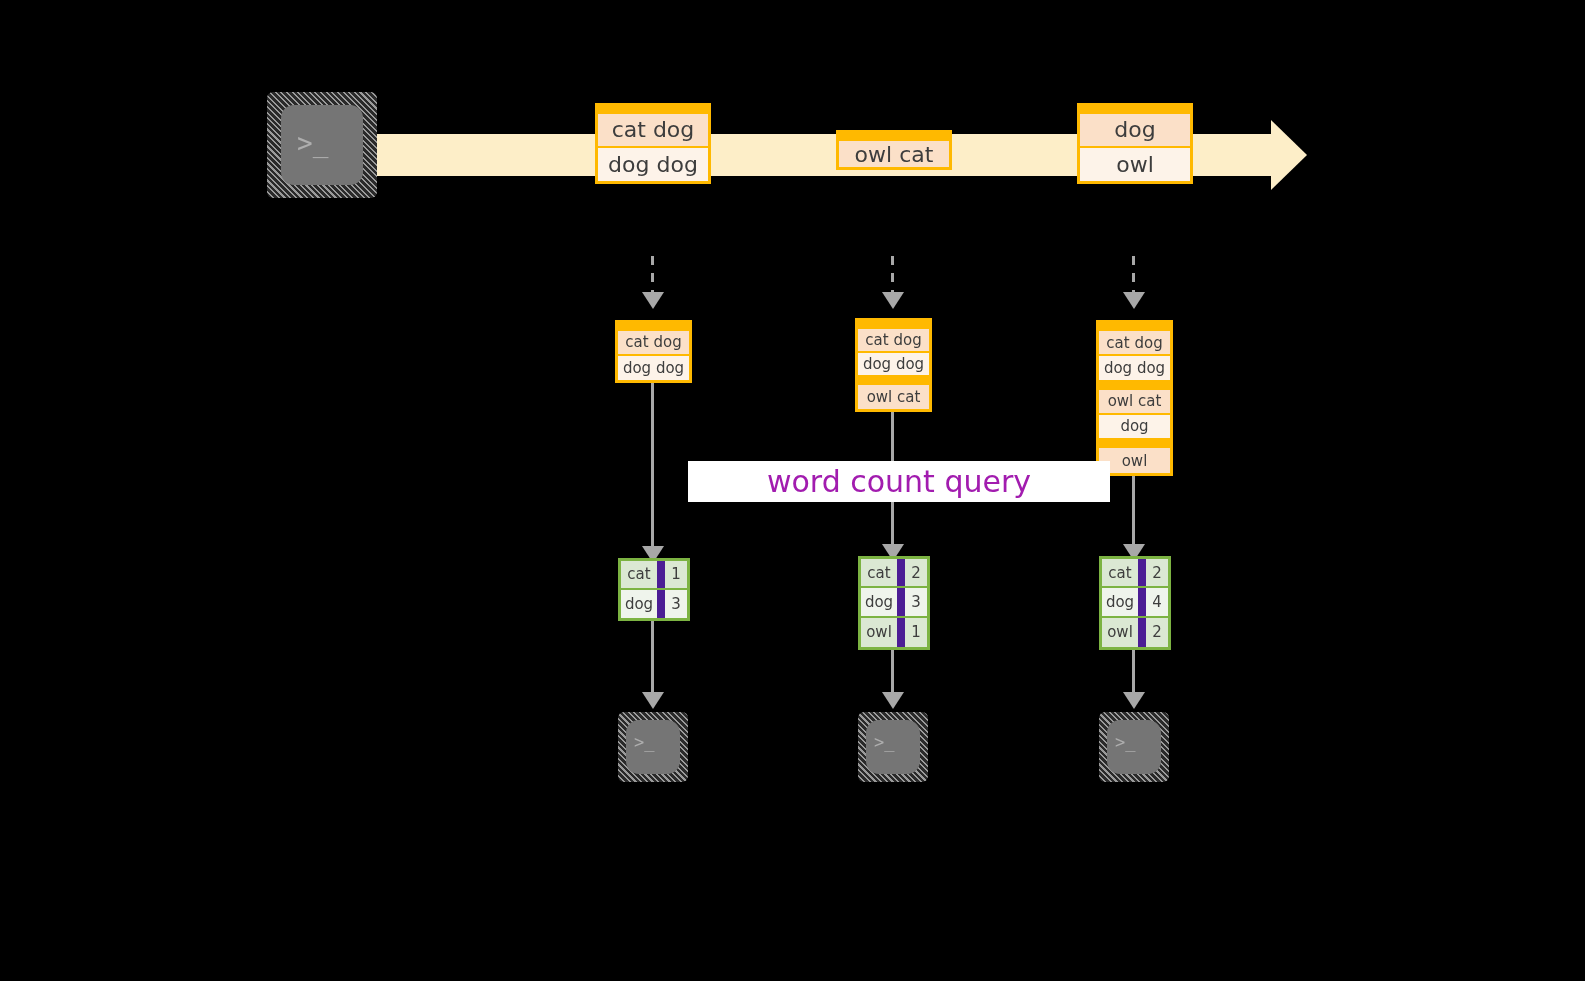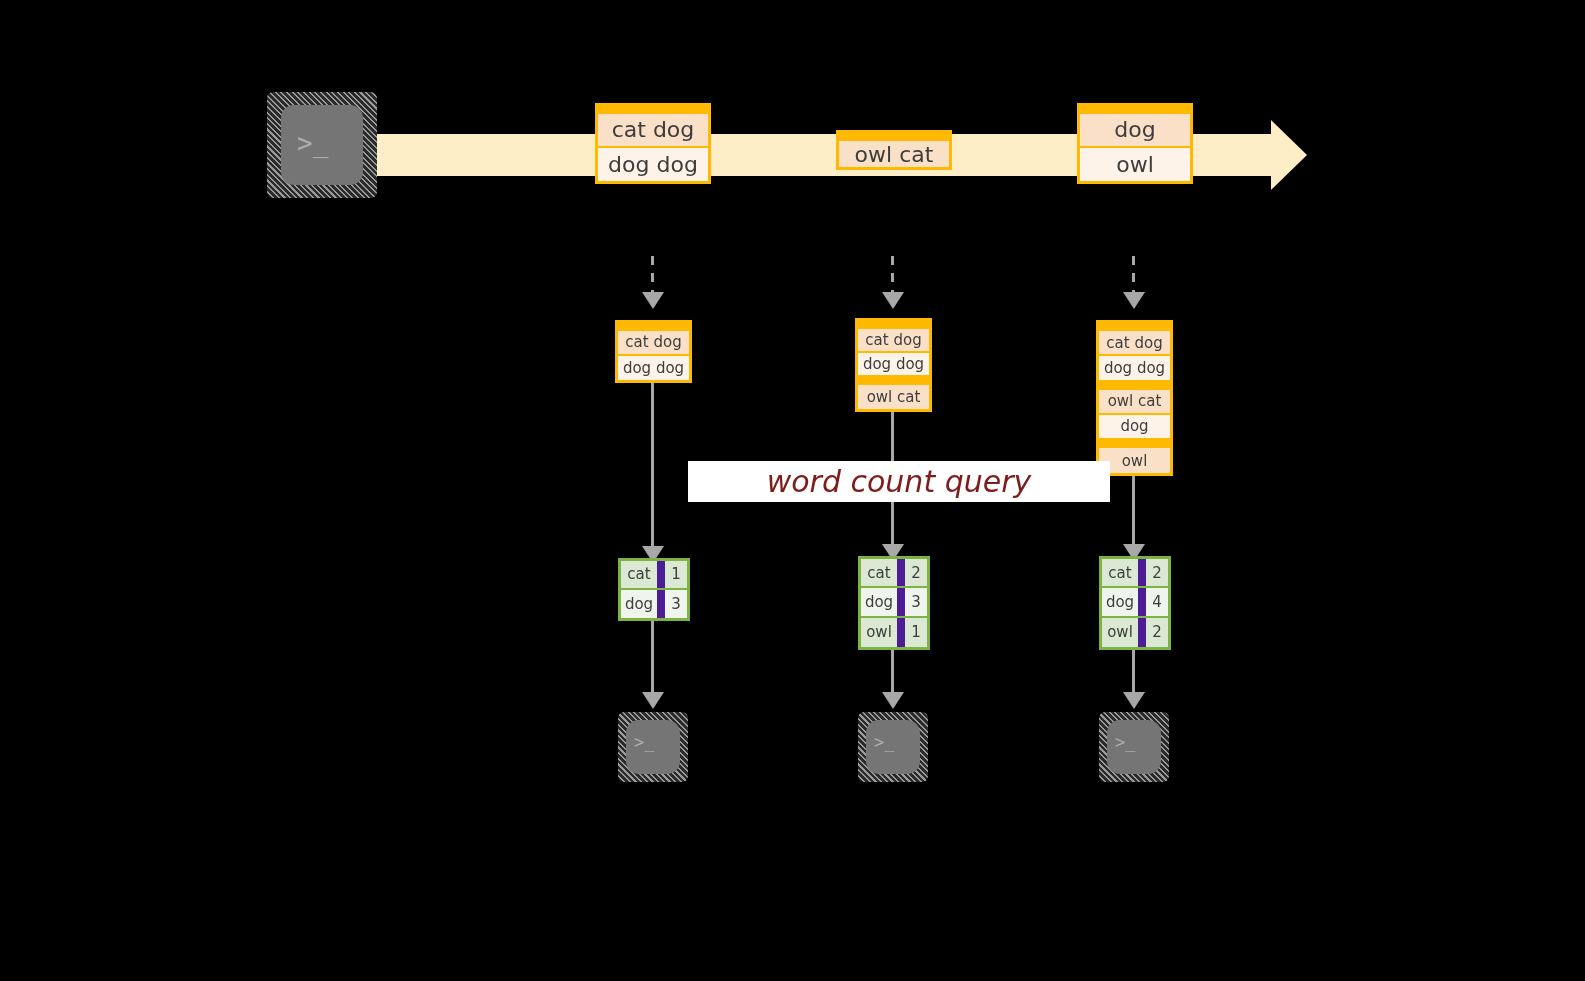--- a/index.html
+++ b/index.html
@@ -126,26 +126,25 @@
     width: 0; height: 0;
     border-left: 11px solid transparent;
     border-right: 11px solid transparent;
     border-top: 17px solid #a8a8a8;
   }
 
   
   .query-label {
     position: absolute;
     background: #ffffff;
-    color: #7f1d1d;
+    color: #a21caf;
     display: flex;
     align-items: center;
     justify-content: center;
     white-space: nowrap;
-    font-style: italic;
   }
 </style>
 </head>
 <body>
 
 <div id="canvas">
 
   <div class="stream-band" style="left:365px; top:134px; width:910px; height:42px;"></div>
   <div class="stream-head" style="left:1271px; top:120px;
               border-top:35px solid transparent;

